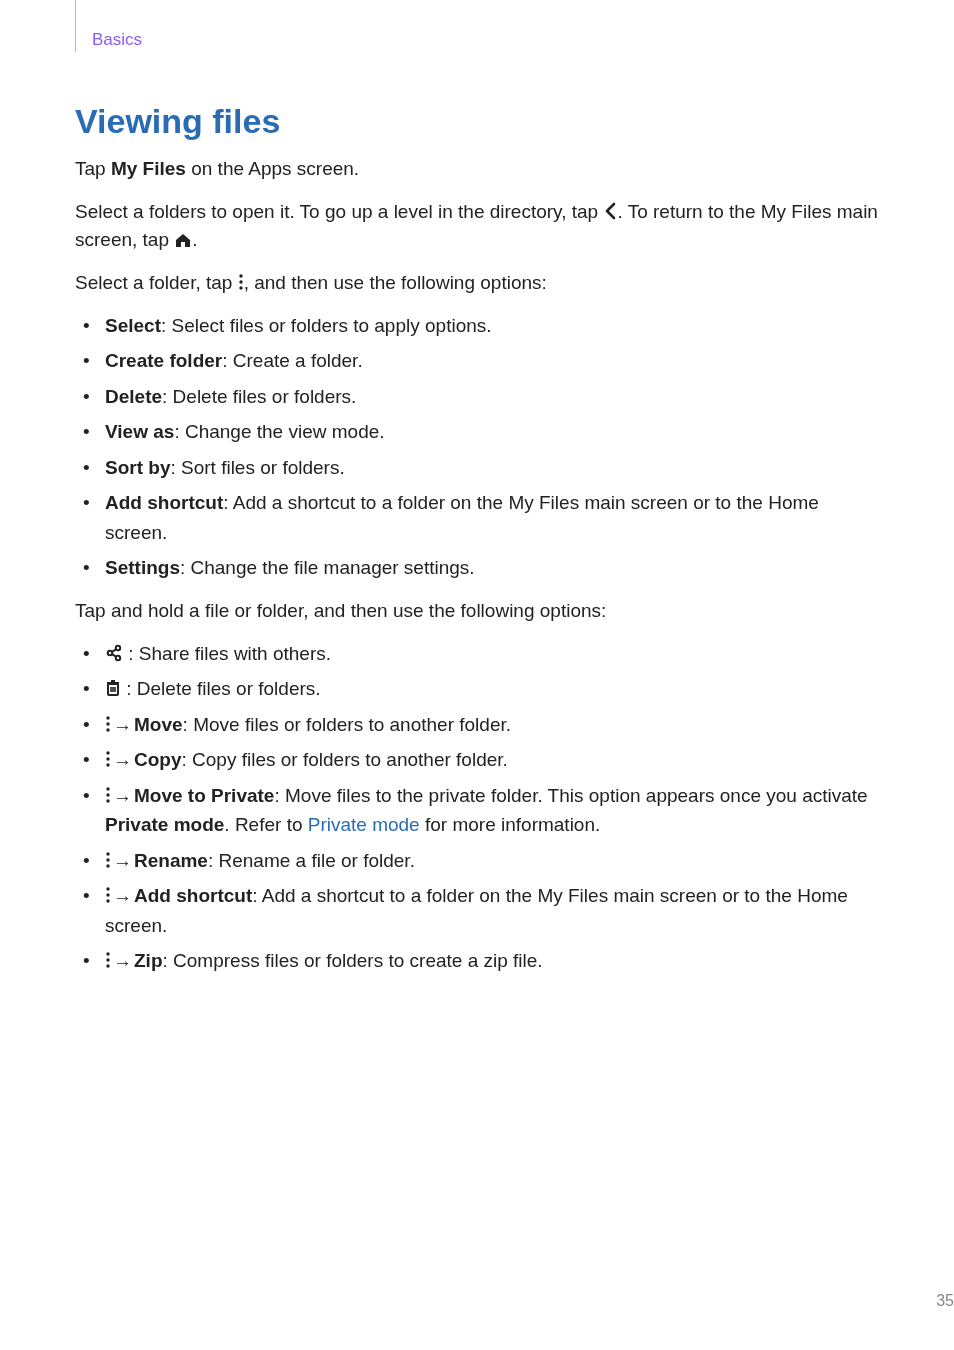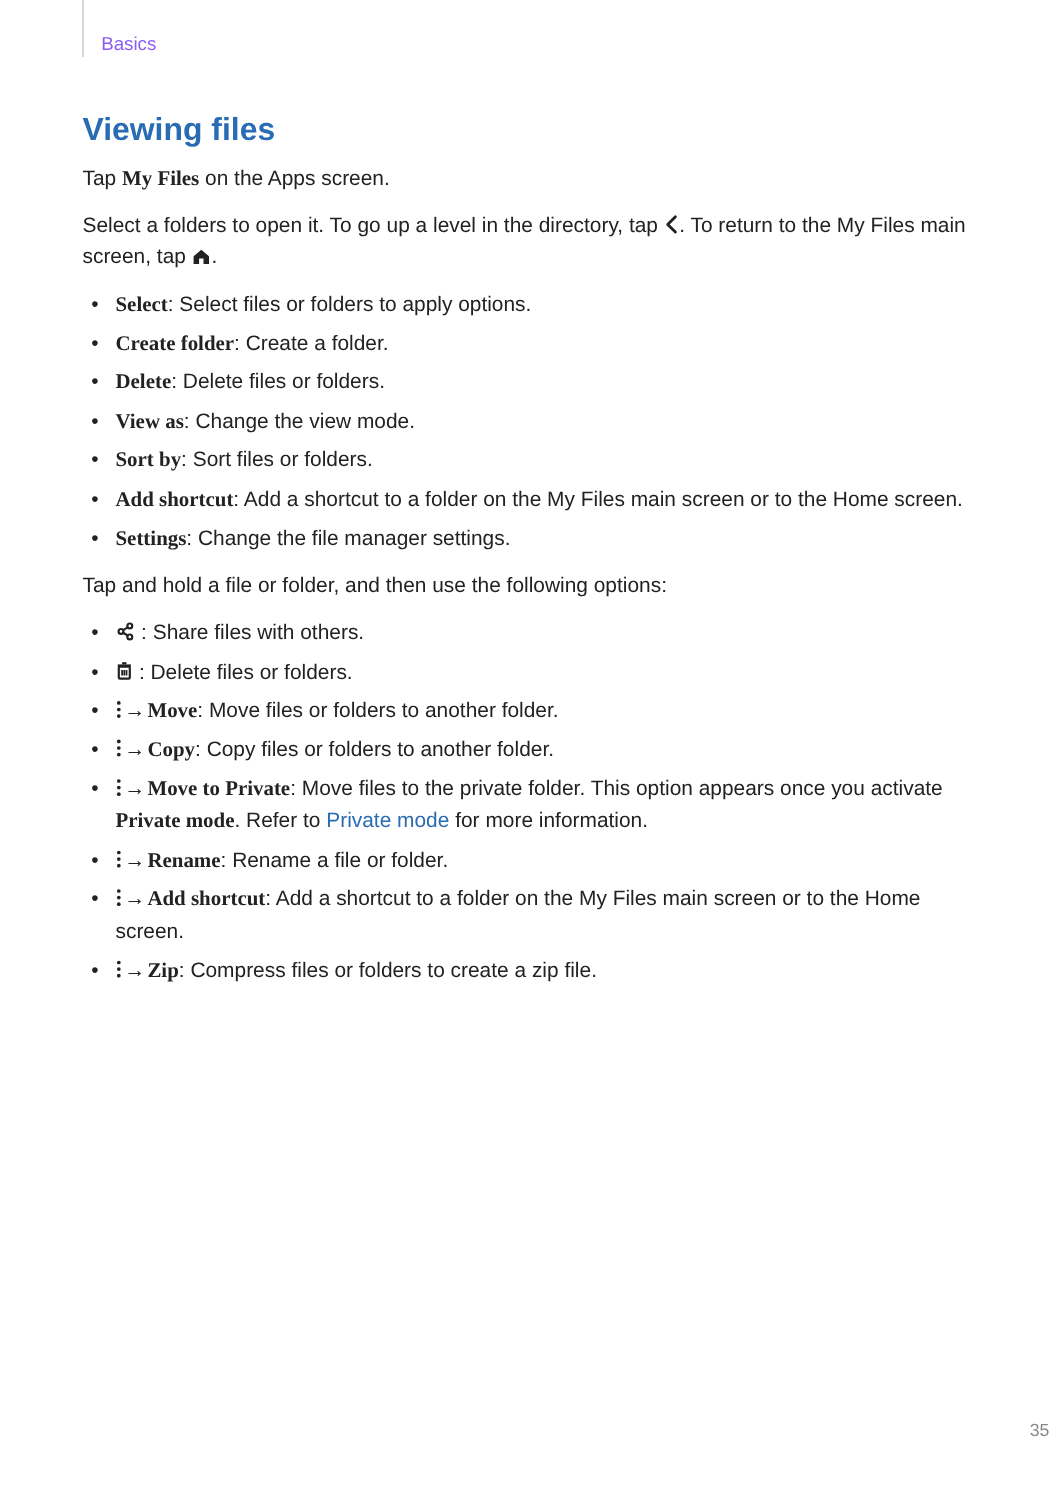--- a/index.html
+++ b/index.html
@@ -30,32 +30,32 @@
     position: absolute;
     left: 92px;
     top: 30px;
     font-size: 17px;
     color: #8b5cf6;
   }
   .content {
     margin-top: 72px;
   }
   h2.section {
-    font-size: 29px;
+    font-size: 34px;
     font-weight: 700;
     color: #2a6cb4;
     margin: 0 0 14px 0;
   }
   p.body {
     font-size: 19px;
     line-height: 1.5;
     margin: 0 0 14px 0;
     color: #222;
   }
-  strong { font-weight: 700; font-family: Liberation Serif, serif; }
+  strong { font-weight: 700; }
   ul.opts {
     list-style: none;
     padding: 0 0 0 30px;
     margin: 0 0 14px 0;
   }
   ul.opts > li {
     position: relative;
     font-size: 19px;
     line-height: 1.55;
     margin: 0 0 6px 0;
@@ -101,20 +101,27 @@
     </p>
 
     <p class="body">
       <span>Select a folders to open it. To go up a level in the directory, tap </span><span class="icon"><svg width="14" height="18" viewBox="0 0 14 18">
             <path d="M11 2 L4 9 L11 16" stroke="#222" stroke-width="2.6" fill="none" stroke-linecap="round" stroke-linejoin="round"></path>
           </svg></span><span>. To return to the My Files main screen, tap </span><span class="icon"><svg width="18" height="16" viewBox="0 0 18 16">
             <path d="M2 8 L9 2 L16 8 L16 15 L11 15 L11 10 L7 10 L7 15 L2 15 Z" fill="#222"></path>
           </svg></span><span>.</span>
     </p>
 
+    <p class="body">
+      <span>Select a folder, tap </span><span class="icon"><svg width="6" height="18" viewBox="0 0 6 18">
+            <circle cx="3" cy="3" r="1.7" fill="#222"></circle>
+            <circle cx="3" cy="9" r="1.7" fill="#222"></circle>
+            <circle cx="3" cy="15" r="1.7" fill="#222"></circle>
+          </svg></span><span>, and then use the following options:</span>
+    </p>
 
     <ul class="opts">
       <li><strong>Select</strong><span>: Select files or folders to apply options.</span></li>
       <li><strong>Create folder</strong><span>: Create a folder.</span></li>
       <li><strong>Delete</strong><span>: Delete files or folders.</span></li>
       <li><strong>View as</strong><span>: Change the view mode.</span></li>
       <li><strong>Sort by</strong><span>: Sort files or folders.</span></li>
       <li><strong>Add shortcut</strong><span>: Add a shortcut to a folder on the My Files main screen or to the Home screen.</span></li>
       <li><strong>Settings</strong><span>: Change the file manager settings.</span></li>
     </ul>

